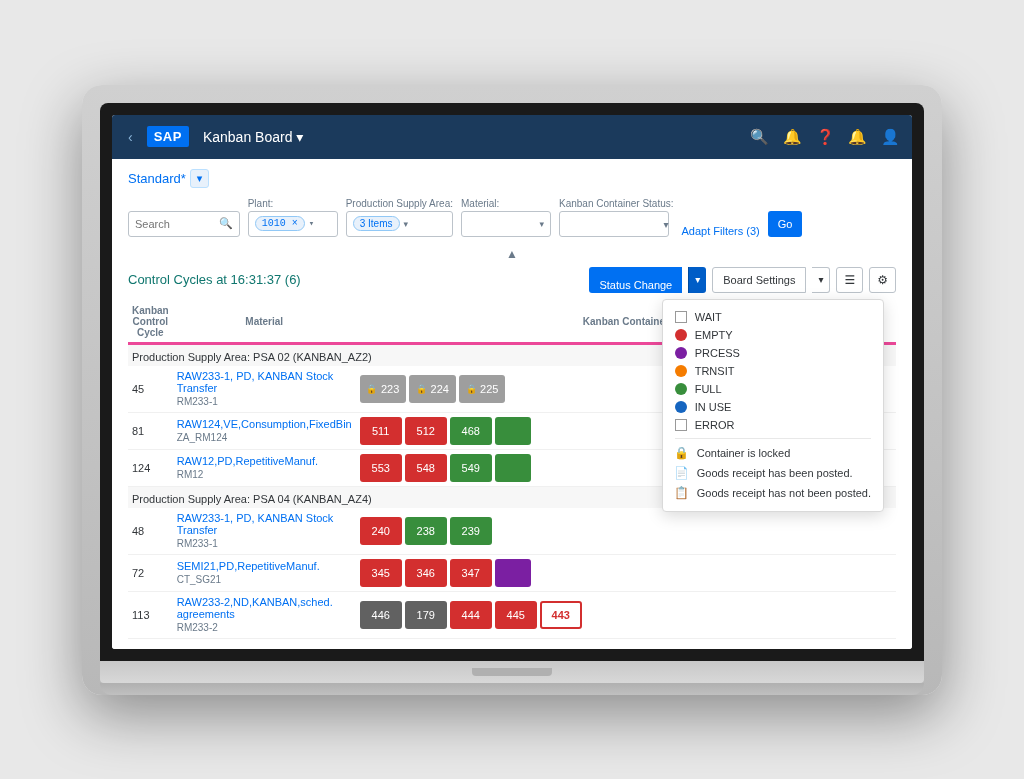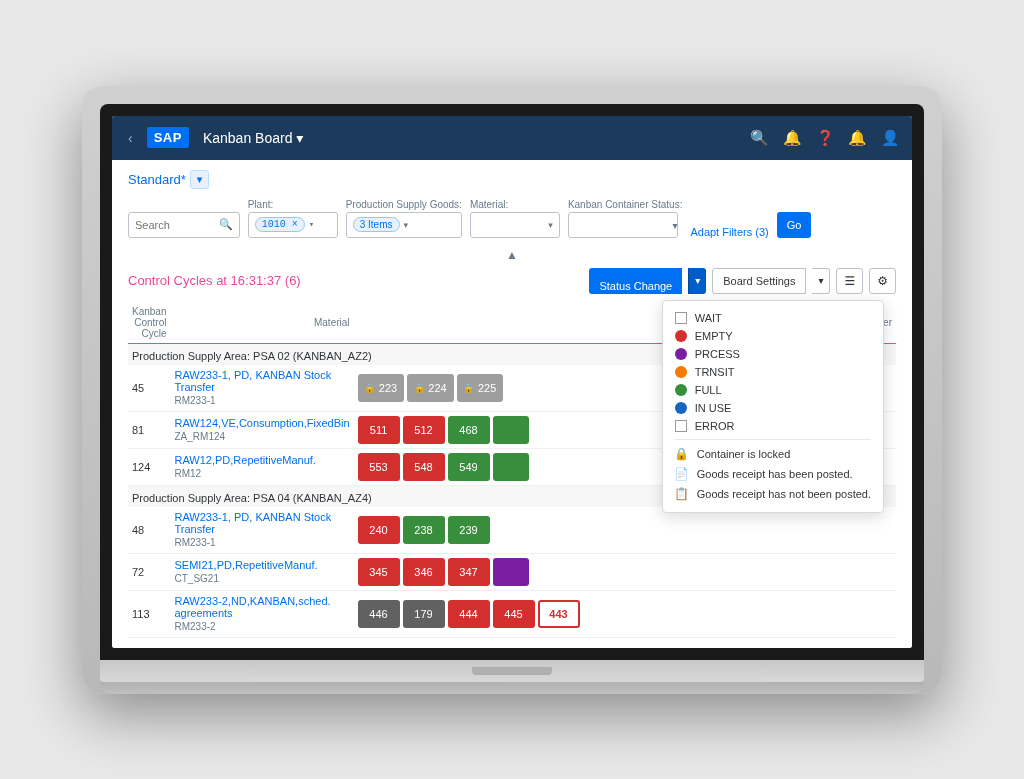--- a/index.html
+++ b/index.html
@@ -214,21 +214,21 @@
     .board-header {
       display: flex;
       align-items: center;
       justify-content: space-between;
       margin-bottom: 8px;
       padding-top: 4px;
     }
     .board-title {
       font-size: 13px;
       font-weight: 500;
-      color: #ec4899;
+      color: #0f766e;
     }
     .board-actions {
       display: flex;
       align-items: center;
       gap: 6px;
       position: relative;
     }
     .status-change-btn {
       background: #0070f2;
       color: white;
@@ -334,25 +334,25 @@
       text-align: center;
     }
 
     
     .kanban-table {
       width: 100%;
       border-collapse: collapse;
     }
     .kanban-table th {
       font-size: 10px;
-      font-weight: 400;
+      font-weight: 700;
       color: #6a7a8a;
-      text-align: right;
+      text-align: center;
       padding: 4px 4px;
-      border-bottom: 1px solid #ec4899;
+      border-bottom: 3px solid #ec4899;
     }
     .section-header td {
       font-size: 11px;
       font-weight: 500;
       color: #32363a;
       padding: 6px 4px 3px 4px;
       background: #f7f7f7;
     }
     .data-row td {
       padding: 4px 4px;
@@ -461,21 +461,21 @@
             </div>
           </div>
           <div class="filter-group">
             <span class="filter-label">Plant:</span>
             <div class="filter-input" style="min-width:90px;font-family:Liberation Mono, monospace;">
               <span class="filter-token">1010 ×</span>
               <span style="font-size:9px;color:#6a7a8a;">▾</span>
             </div>
           </div>
           <div class="filter-group">
-            <span class="filter-label">Production Supply Goods:</span>
+            <span class="filter-label">Production Supply Area:</span>
             <div class="filter-input" style="min-width:100px;">
               <span class="filter-token">3 Items</span>
               <span style="font-size:9px;color:#6a7a8a;">▾</span>
             </div>
           </div>
           <div class="filter-group">
             <span class="filter-label">Material:</span>
             <div class="filter-input" style="min-width:90px;">
               <span style="font-size:9px;color:#6a7a8a;margin-left:auto;">▾</span>
             </div>

